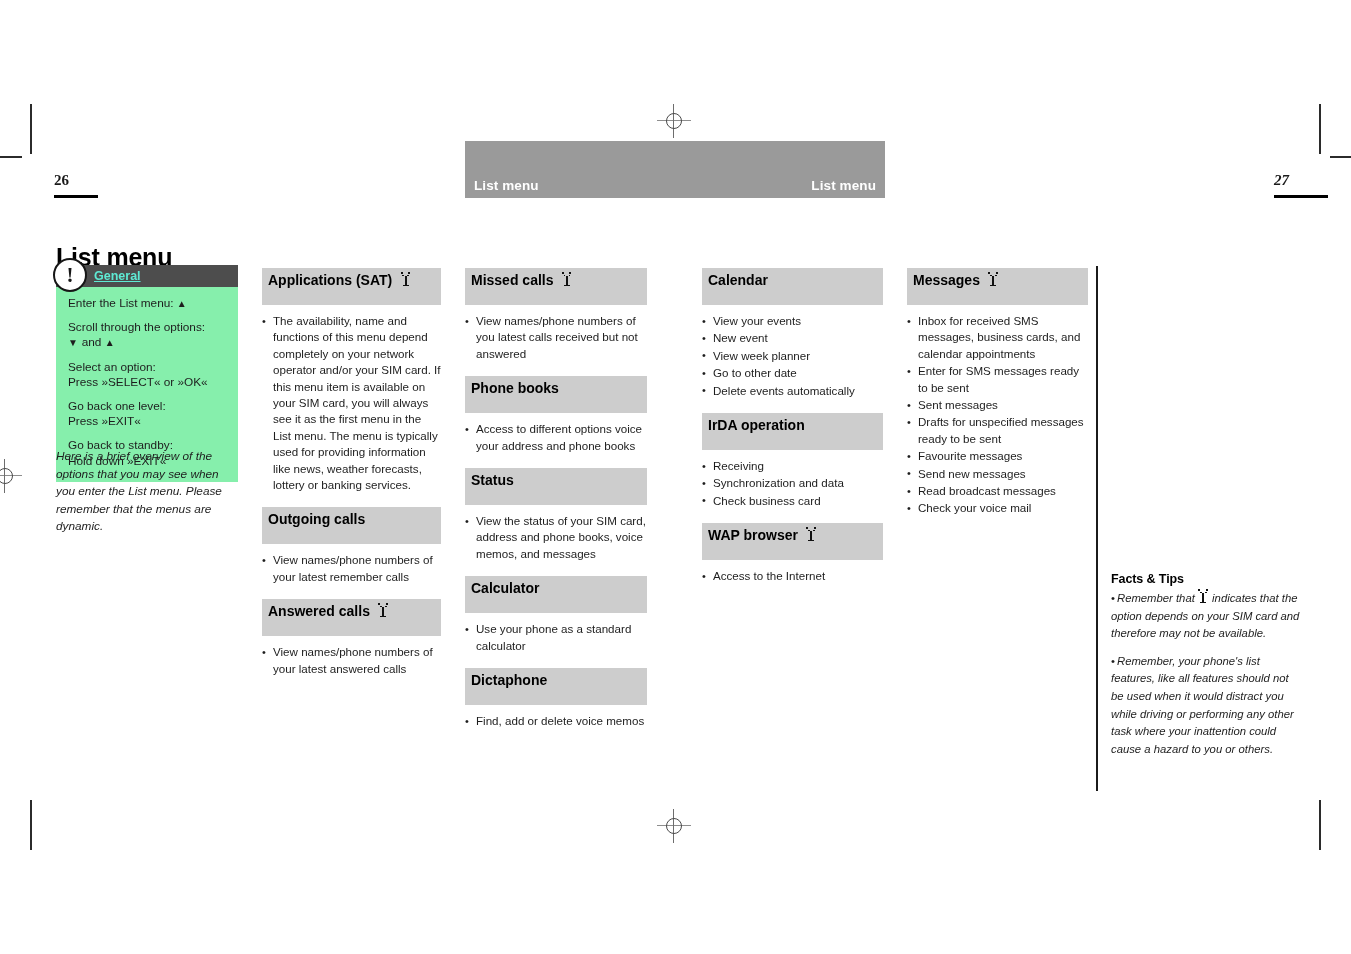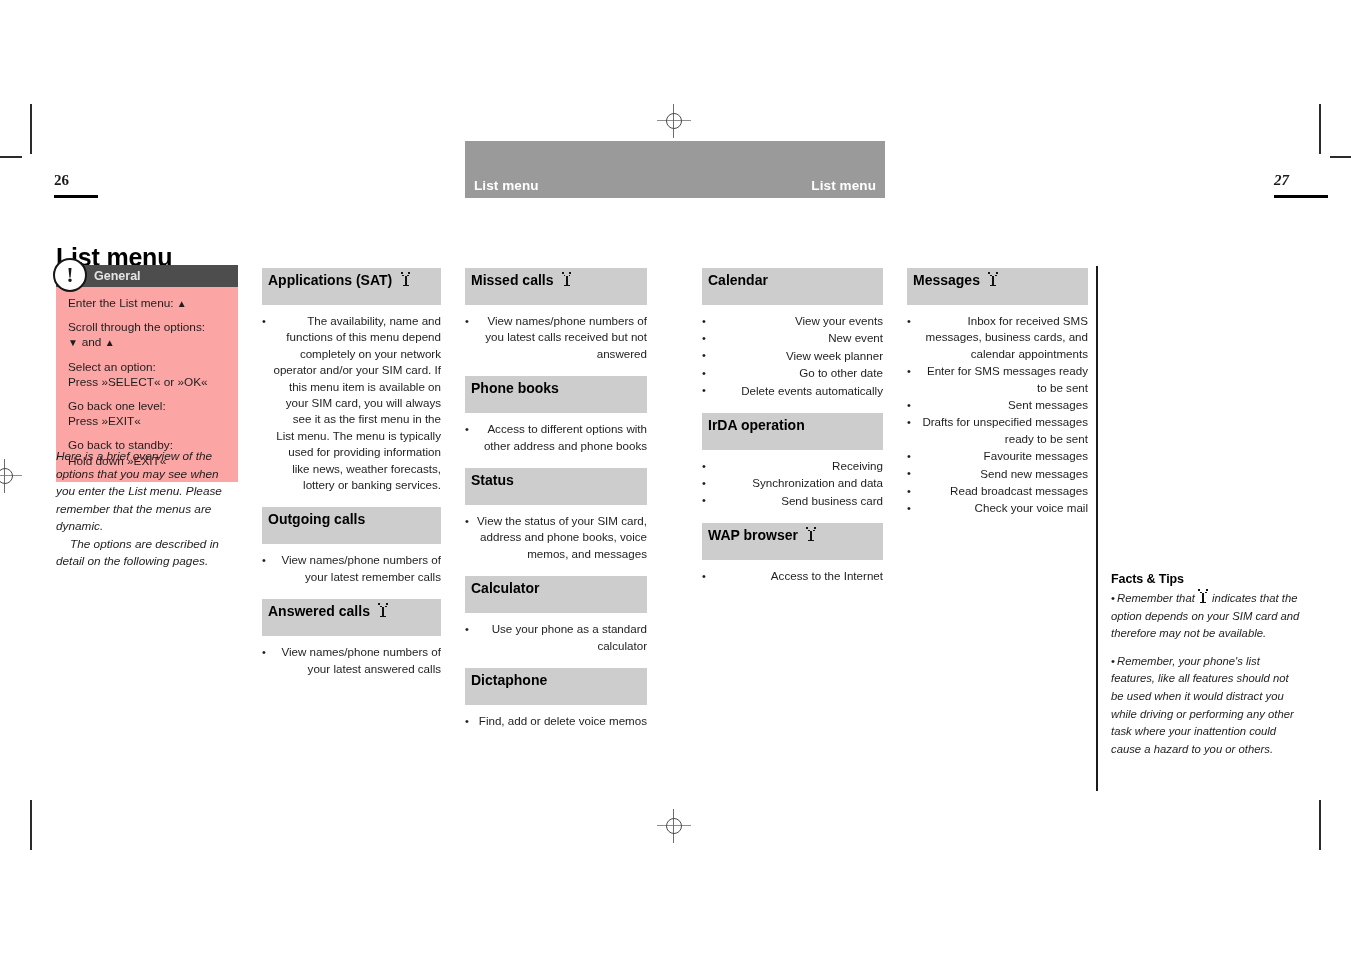--- a/index.html
+++ b/index.html
@@ -107,23 +107,24 @@
   }
   .general-box .gb-head {
     position: relative;
     height: 22px;
     background: #4d4d4d;
   }
   .general-box .gb-head .gb-title {
     position: absolute;
     left: 38px;
     top: 4px;
-    color: #e5e5e5;
+    color: #5eead4;
     font-weight: bold;
     font-size: 12.5px;
+    text-decoration: underline;
   }
   .excl-badge {
     position: absolute;
     left: -3px;
     top: -7px;
     width: 34px;
     height: 34px;
     border-radius: 50%;
     background: #ffffff;
     border: 2px solid #161616;
@@ -134,21 +135,21 @@
     left: 0; right: 0;
     top: 3px;
     text-align: center;
     font-size: 21px;
     font-weight: bold;
     line-height: 25px;
     color: #161616;
     font-family: "Liberation Serif", serif;
   }
   .general-box .gb-body {
-    background: #fca5a5;
+    background: #86efac;
     padding: 9px 12px 13px 12px;
     font-size: 11.8px;
     line-height: 15.2px;
     color: #1d1d1d;
   }
   .general-box .gb-body p { margin: 0 0 9px 0; }
   .general-box .gb-body p:last-child { margin-bottom: 0; }
   .arw { font-size: 10px; letter-spacing: 0.5px; }
 
   
@@ -192,21 +193,20 @@
     margin: 0;
     padding: 0;
     font-size: 11.6px;
     line-height: 16.4px;
     color: #1d1d1d;
   }
   ul.bullets li {
     position: relative;
     padding-left: 11px;
     margin-bottom: 1px;
-    text-align: right;
   }
   ul.bullets li::before {
     content: "\2022";
     position: absolute;
     left: 0;
     top: -0.5px;
     font-size: 11px;
     color: #1d1d1d;
   }
 
@@ -338,21 +338,20 @@
     <p><span>Enter the List menu:  <span class="arw">▲</span></span></p>
     <p><span>Scroll through the options:<br> <span class="arw">▼</span>  and  <span class="arw">▲</span></span></p>
     <p><span>Select an option:<br>Press »SELECT« or »OK«</span></p>
     <p><span>Go back one level:<br>Press »EXIT«</span></p>
     <p><span>Go back to standby:<br>Hold down »EXIT«</span></p>
   </div>
 </div>
 
 <div class="intro">
   <p>Here is a brief overview of the options that you may see when you enter the List menu. Please remember that the menus are dynamic.</p>
-  <p class="indent">The options are described in detail on the following pages.</p>
 </div>
 
 <div class="col col-1">
     <div class="sec">
       <div class="sec-head"><span>Applications (SAT)</span> <span class="sat-ico"><i class="wL"></i><i class="wL2"></i><i class="wR2"></i><i class="wR"></i><i class="mast"></i><i class="base"></i></span></div>
       <ul class="bullets">
         <li>The availability, name and functions of this menu depend completely on your network operator and/or your SIM card. If this menu item is available on your SIM card, you will always see it as the first menu in the List menu. The menu is typically used for providing information like news, weather forecasts, lottery or banking services.</li>
       </ul>
     </div>
     <div class="sec">
@@ -371,21 +370,21 @@
 <div class="col col-2">
     <div class="sec">
       <div class="sec-head"><span>Missed calls</span> <span class="sat-ico"><i class="wL"></i><i class="wL2"></i><i class="wR2"></i><i class="wR"></i><i class="mast"></i><i class="base"></i></span></div>
       <ul class="bullets">
         <li>View names/phone numbers of you latest calls received but not answered</li>
       </ul>
     </div>
     <div class="sec">
       <div class="sec-head"><span>Phone books</span></div>
       <ul class="bullets">
-        <li>Access to different options with other address and phone books</li>
+        <li>Access to different options voice your address and phone books</li>
       </ul>
     </div>
     <div class="sec">
       <div class="sec-head"><span>Status</span></div>
       <ul class="bullets">
         <li>View the status of your SIM card, address and phone books, voice memos, and messages</li>
       </ul>
     </div>
     <div class="sec">
       <div class="sec-head"><span>Calculator</span></div>
@@ -409,21 +408,21 @@
         <li>View week planner</li>
         <li>Go to other date</li>
         <li>Delete events automatically</li>
       </ul>
     </div>
     <div class="sec">
       <div class="sec-head"><span>IrDA operation</span></div>
       <ul class="bullets">
         <li>Receiving</li>
         <li>Synchronization and data</li>
-        <li>Send business card</li>
+        <li>Check business card</li>
       </ul>
     </div>
     <div class="sec">
       <div class="sec-head"><span>WAP browser</span> <span class="sat-ico"><i class="wL"></i><i class="wL2"></i><i class="wR2"></i><i class="wR"></i><i class="mast"></i><i class="base"></i></span></div>
       <ul class="bullets">
         <li>Access to the Internet</li>
       </ul>
     </div>
   </div>
 <div class="col col-4">

